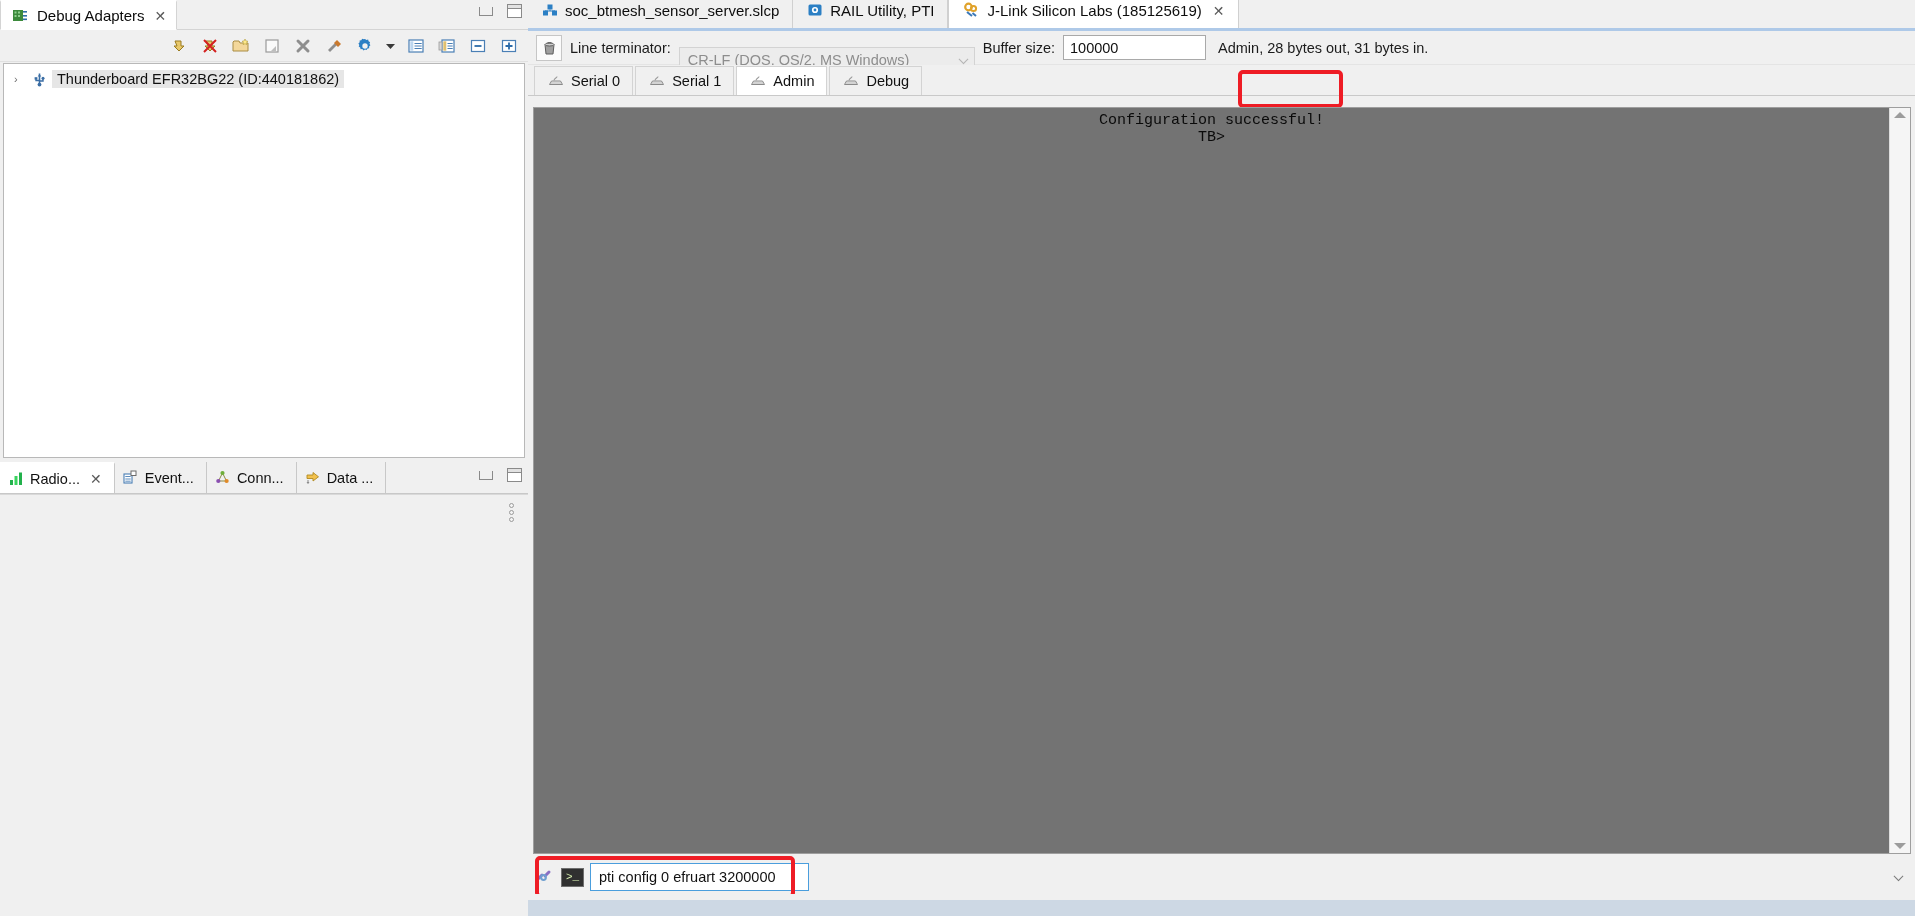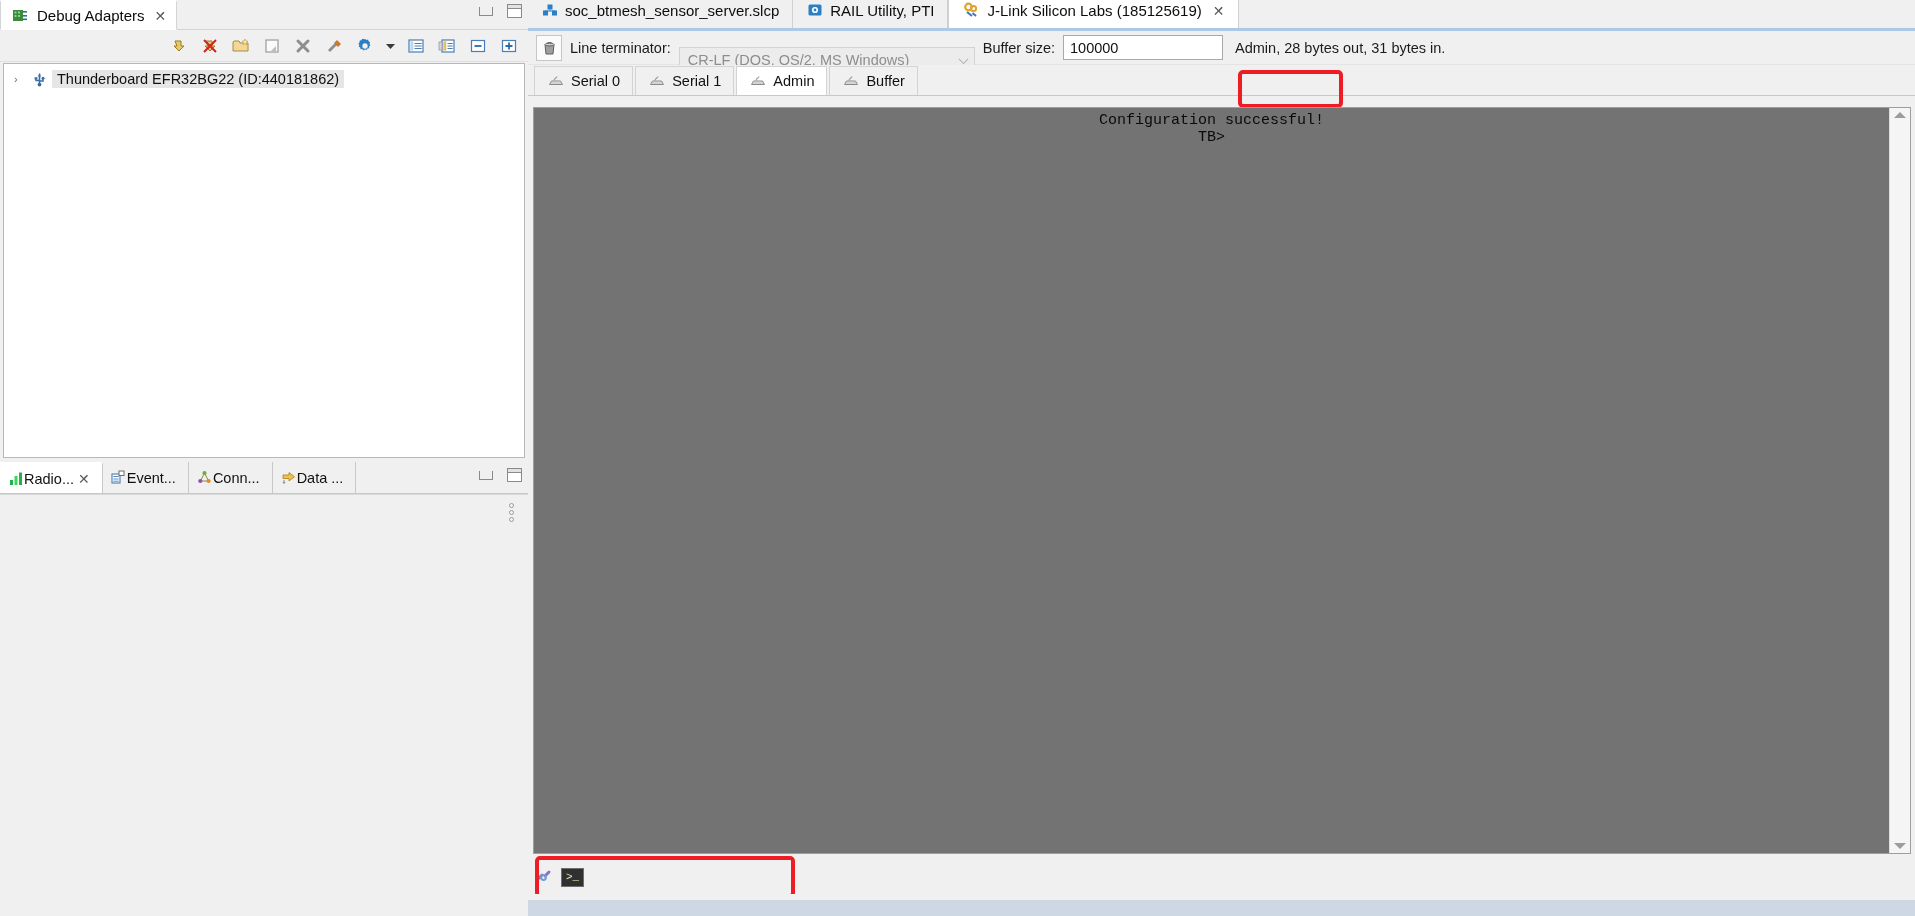--- a/index.html
+++ b/index.html
@@ -78,21 +78,21 @@
   .view-lower {
     position: absolute; left: 0; top: 462px; width: 528px; height: 454px;
     background: #f0f0f0;
   }
   .lower-tabrow {
     position: relative; height: 32px; background: #f0f0f0;
     border-bottom: 1px solid #c8c8c8;
     display: flex; align-items: flex-end;
   }
   .ltab {
-    display: inline-flex; align-items: center; 
+    display: inline-flex; align-items: center; gap: 6px;
     height: 31px; padding: 0 12px 0 8px;
     font-size: 14.5px; color: #111;
     border-right: 1px solid #c8c8c8;
     background: #f0f0f0;
   }
   .ltab.active { background: #ffffff; border-top: 2px solid #ffffff; }
   .lower-body {
     position: absolute; left:0; right:0; top:32px; bottom:0;
     background: #f0f0f0; border-top: 1px solid #d9d9d9;
   }
@@ -149,21 +149,21 @@
     font-size: 14.5px; color: #141414;
   }
   .combo.disabled { color: #8d8d8d; background:#ececec; border-color:#d3d3d3;}
   .combo .chev {
     position:absolute; right:7px; top:50%; transform: translateY(-60%) rotate(45deg);
     width:7px; height:7px; border-right:1.6px solid #6b6b6b; border-bottom:1.6px solid #6b6b6b;
   }
   .combo.disabled .chev { border-color:#b4b4b4; }
   .tb-label { font-size: 14.5px; color: #1b1b1b; white-space: nowrap; }
   .tb-input {
-    height: 25px; width: 160px; background: #ffffff; border: 1px solid #a9a9a9;
+    height: 25px; width: 143px; background: #ffffff; border: 1px solid #a9a9a9;
     font-size: 14.5px; color: #111; padding: 0 6px;
     font-family: "Liberation Sans", sans-serif;
   }
   .tb-status { font-size: 14.5px; color: #1b1b1b; white-space: nowrap; margin-left: 4px; }
 
   
   .term-tabrow {
     position: relative; height: 31px; background: #f0f0f0;
     display:flex; align-items:flex-end; padding-left: 6px;
     border-bottom: 1px solid #c9c9c9;
@@ -531,21 +531,21 @@
       </div>
 
       <div class="ttab">
         <span class="tbi" style="width:17px;">
           <svg width="16" height="14" viewBox="0 0 16 14">
             <path d="M1.5 10.5 L14.5 10.5 L12.5 7 L3.5 7 Z" fill="#e8e8e8" stroke="#8a8a8a" stroke-width="1"></path>
             <path d="M6 6.5 C6 4, 9 4, 9 2.5" stroke="#9a9a9a" stroke-width="1.1" fill="none"></path>
             <path d="M3 9 H13" stroke="#b5b5b5" stroke-width="0.8"></path>
           </svg>
         </span>
-        <span>Buffer</span>
+        <span>Debug</span>
       </div>
     </div>
 
     <div class="highlight-box" style="left:710px; top:70px; width:105px; height:38px;"></div>
 
     <div class="term-wrap">
       <div class="term-text">Configuration successful!
 TB&gt;</div>
       <div class="vscroll">
         <span class="sc-arrow sc-up"></span>
@@ -555,20 +555,24 @@
 
     <div class="cmdbar">
       <span class="cmd-icon1">
         <svg width="20" height="20" viewBox="0 0 20 20">
           <path d="M4 12 L8 8" stroke="#8a6fc4" stroke-width="3" stroke-linecap="round"></path>
           <path d="M11 9 L15 5" stroke="#8a6fc4" stroke-width="3" stroke-linecap="round"></path>
           <circle cx="9.5" cy="10.5" r="2.4" fill="none" stroke="#6f9fd0" stroke-width="2"></circle>
         </svg>
       </span>
       <span class="cmd-icon2">&gt;_</span>
+      <div class="cmd-input-wrap">
+        <input class="cmd-input" value="pti config 0 efruart 3200000" style="">
+        <span class="cmd-chev"></span>
+      </div>
     </div>
 
     <div class="highlight-box" style="left:7px; top:856px; width:260px; height:42px;"></div>
 
     <div class="bottom-strip2"></div>
     <div class="bottom-strip"></div>
   </div>
 </div>
 
 </body></html>

